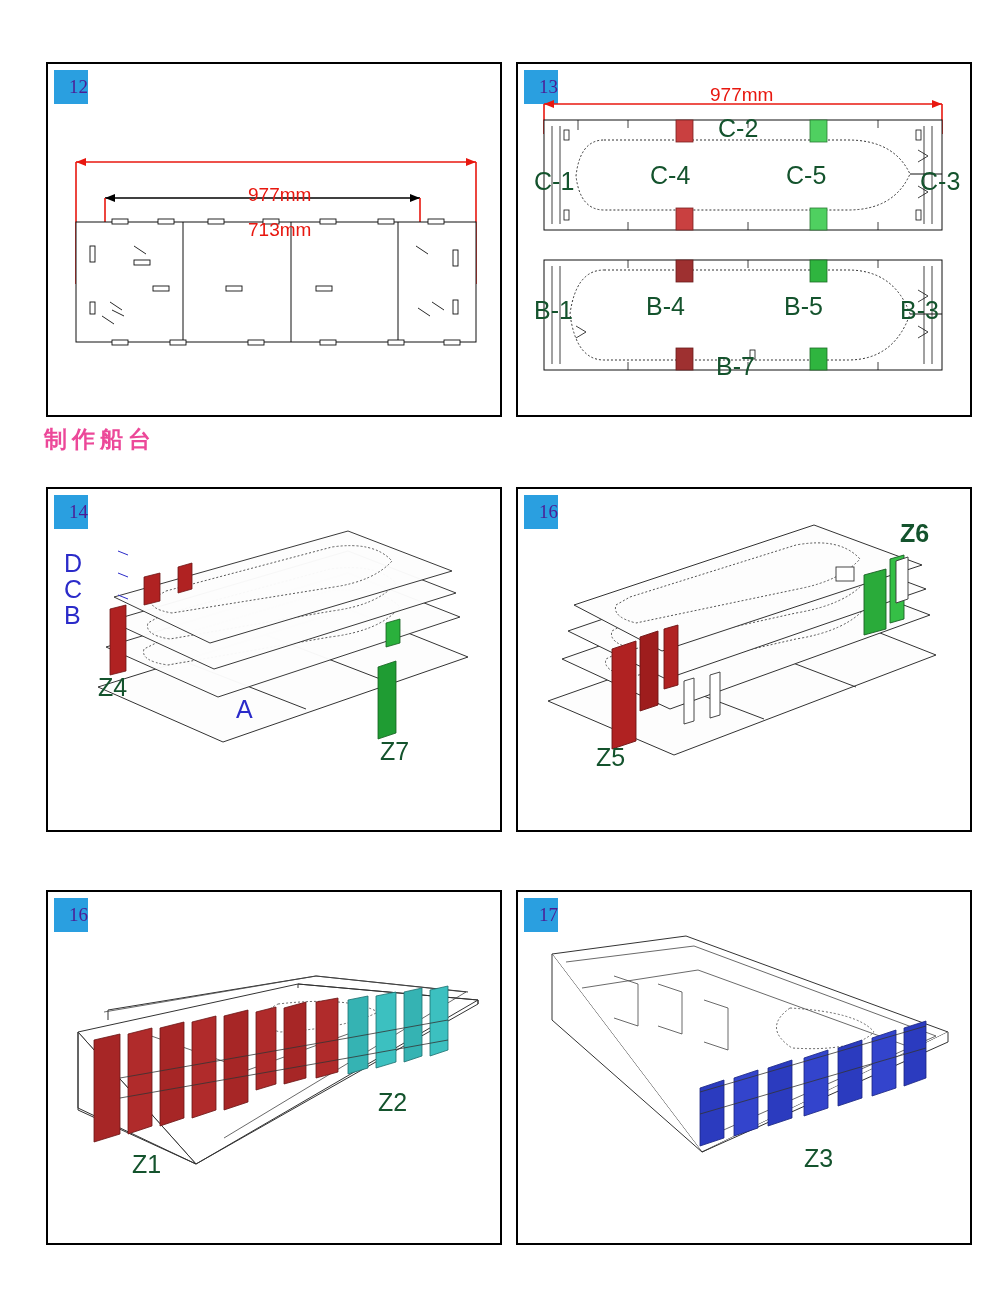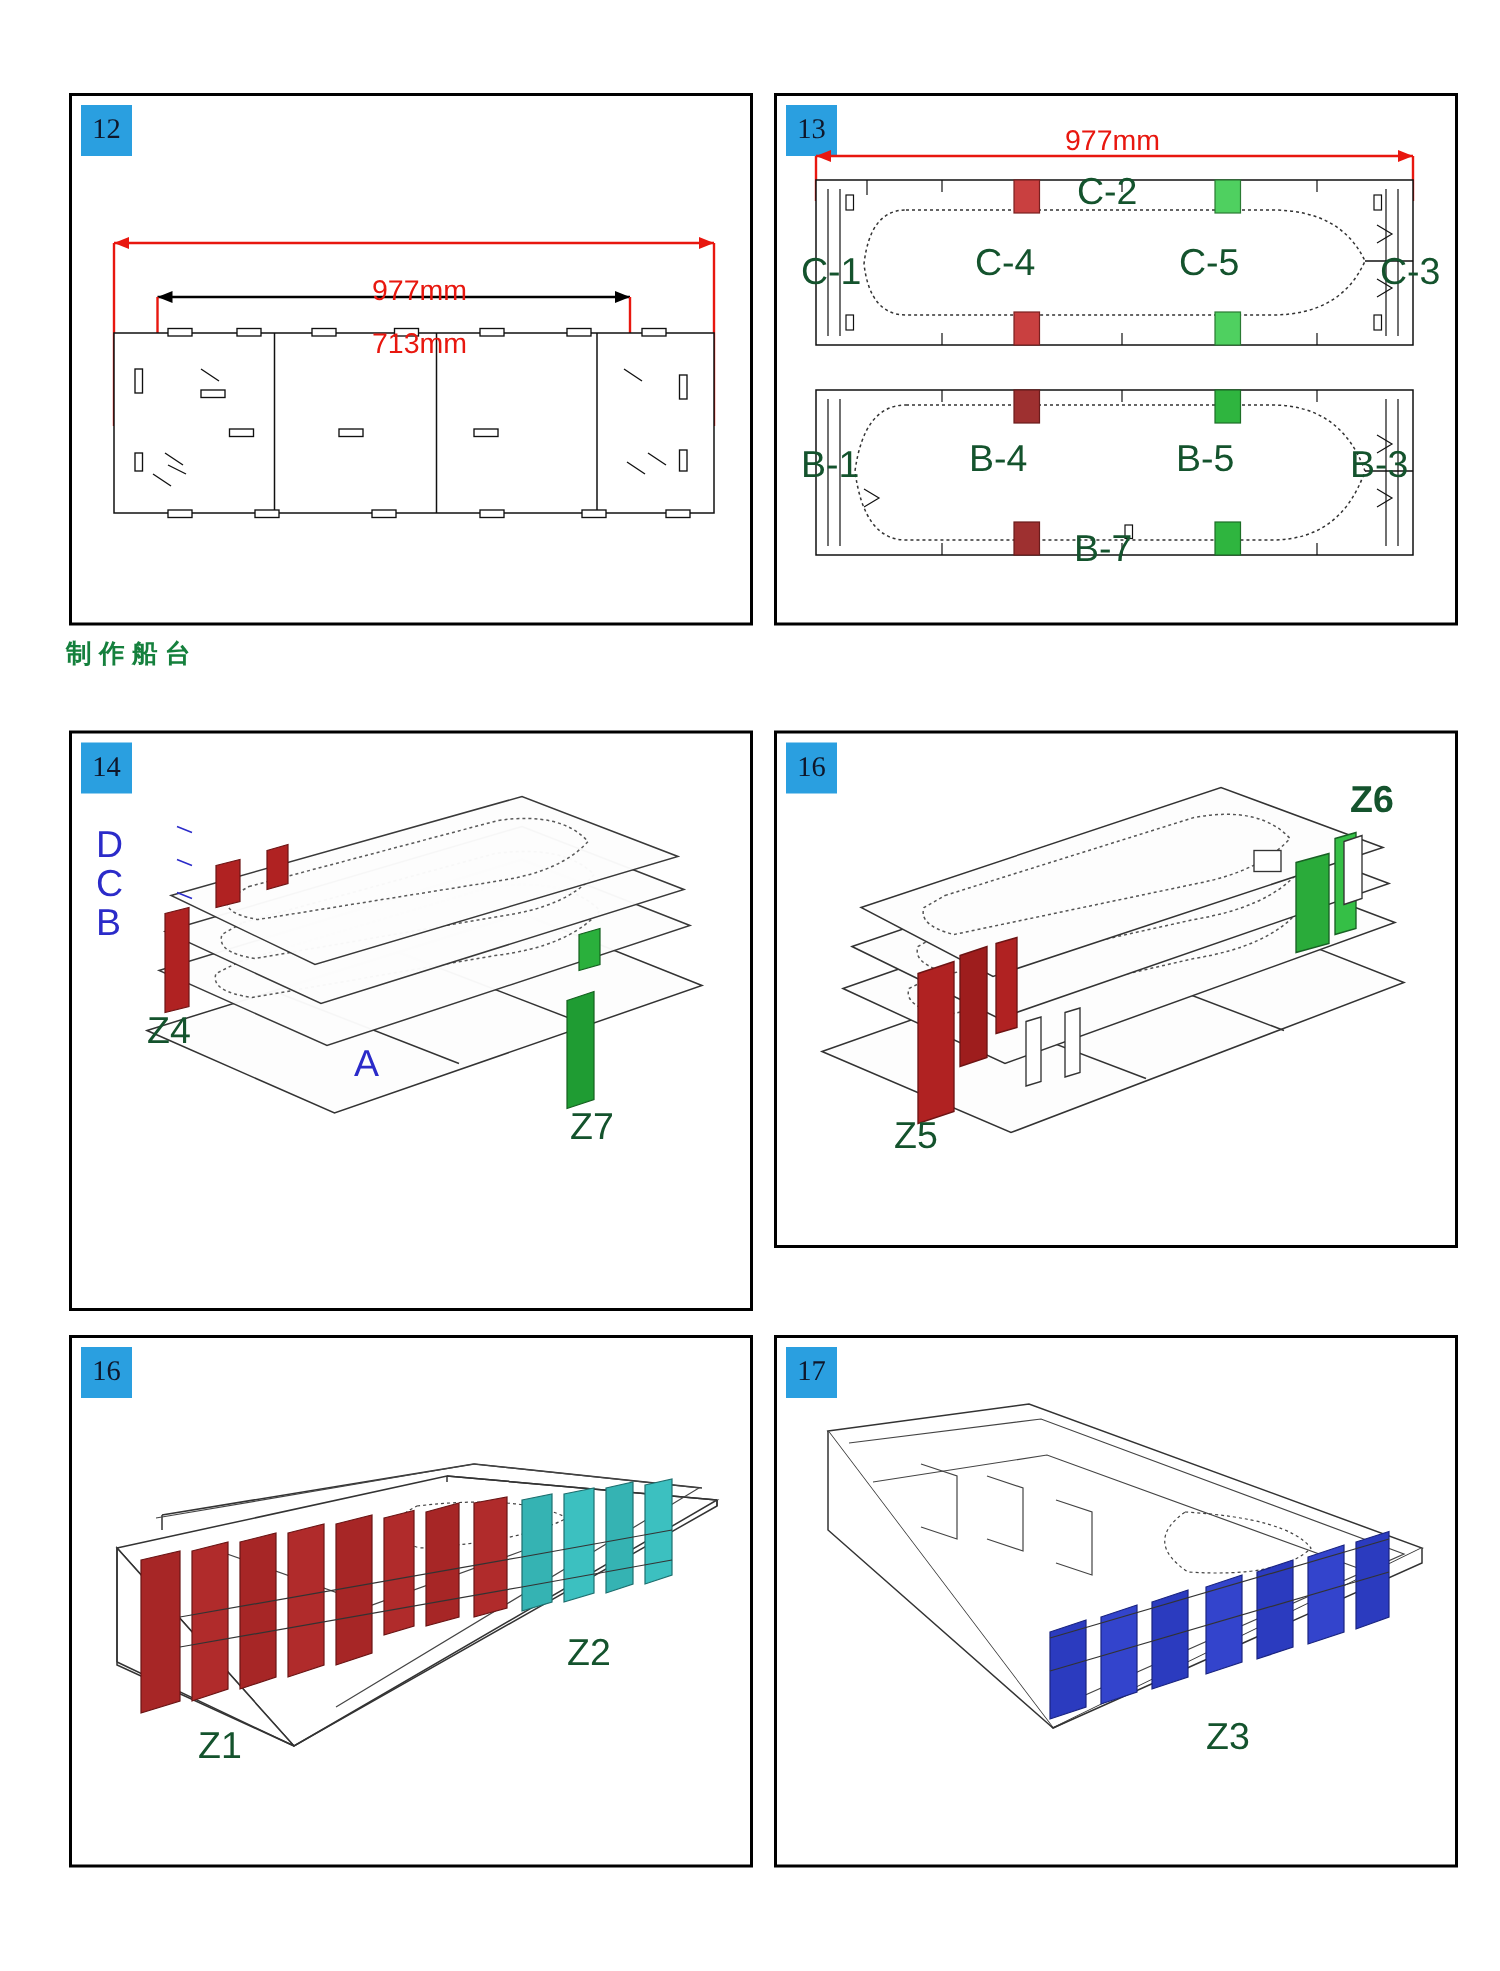--- a/index.html
+++ b/index.html
@@ -21,24 +21,24 @@
     background: #fff;
     box-sizing: border-box;
   }
   .step-badge {
     position: absolute;
     left: 6px;
     top: 6px;
     width: 34px;
     height: 34px;
     background: #2a9fe0;
-    color: #0f172a;
+    color: #4c1d95;
     font-size: 19px;
     line-height: 34px;
-    text-align: center;
+    text-align: right;
     font-family: "Liberation Serif", serif;
     box-sizing: border-box;
   }
   .cap {
     position: absolute;
     color: #14532d;
     font-size: 25px;
     font-family: "Liberation Sans", sans-serif;
     white-space: nowrap;
   }
@@ -48,40 +48,40 @@
   .dim-label {
     position: absolute;
     color: #e8170f;
     font-size: 19px;
     font-family: "Liberation Sans", sans-serif;
     white-space: nowrap;
   }
 
   .section-title {
     position: absolute;
-    font-size: 17px;
+    font-size: 23px;
     letter-spacing: 5px;
-    color: #15803d;
+    color: #ec4899;
     font-family: "DejaVu Sans", sans-serif;
     font-weight: bold;
     white-space: nowrap;
   }
 
   svg {
     display: block;
     position: absolute;
     left: 0;
     top: 0;
     overflow: visible;
   }
 
   
   #panel-12 { left: 46px;  top: 62px;  width: 456px; height: 355px; }
   #panel-13 { left: 516px; top: 62px;  width: 456px; height: 355px; }
-  #panel-14 { left: 46px;  top: 487px; width: 456px; height: 387px; }
+  #panel-14 { left: 46px;  top: 487px; width: 456px; height: 345px; }
   #panel-15 { left: 516px; top: 487px; width: 456px; height: 345px; }
   #panel-16 { left: 46px;  top: 890px; width: 456px; height: 355px; }
   #panel-17 { left: 516px; top: 890px; width: 456px; height: 355px; }
 </style>
 </head>
 <body>
 
 <div class="panel" id="panel-12">
   <div class="step-badge">12</div>
 

